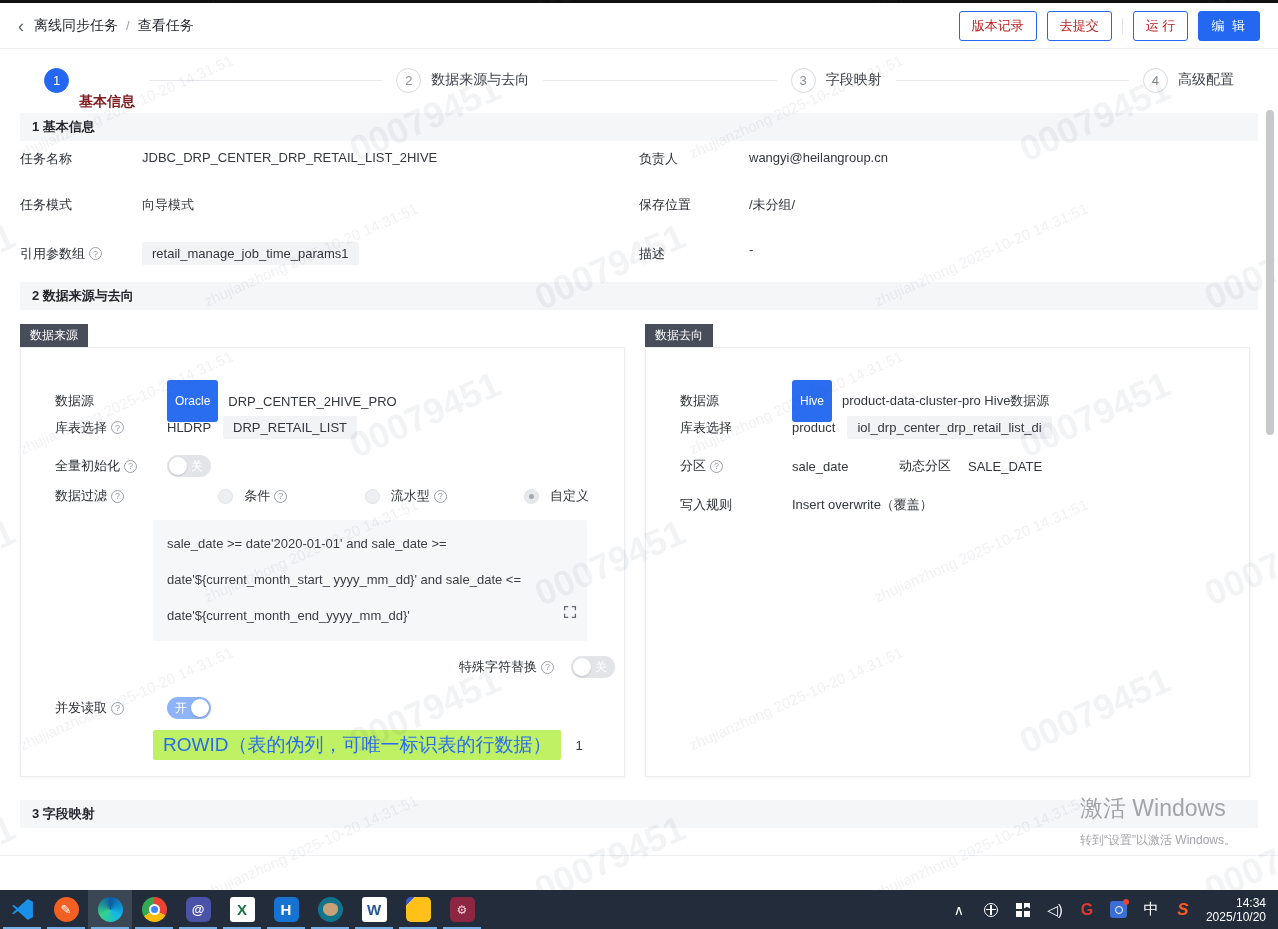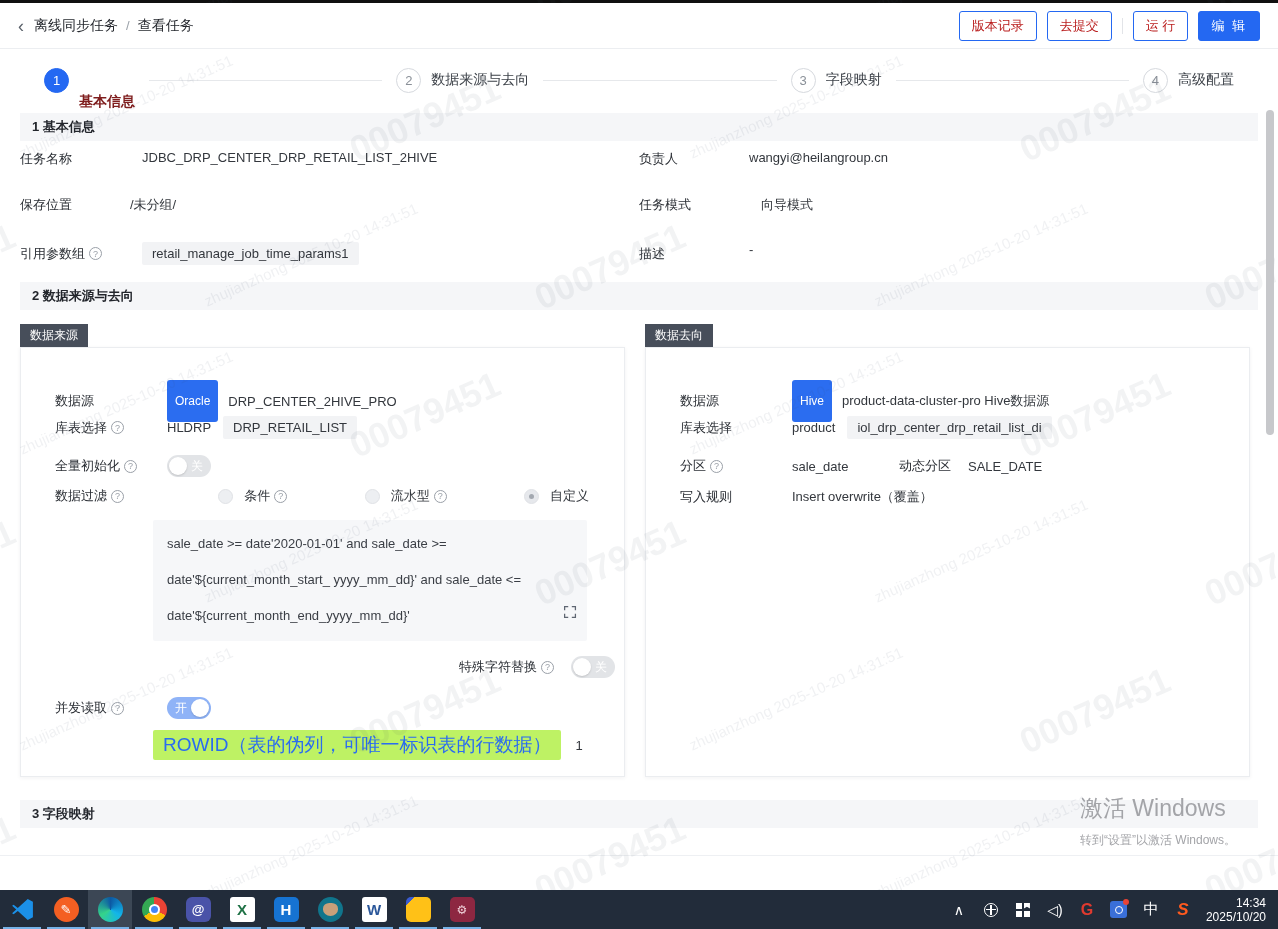--- a/index.html
+++ b/index.html
@@ -142,26 +142,26 @@
       <span class="f-label">任务名称</span>
       <span class="f-value">JDBC_DRP_CENTER_DRP_RETAIL_LIST_2HIVE</span>
     </div>
     <div class="info-cell">
       <span class="f-label" style="width:110px;">负责人</span>
       <span class="f-value">wangyi@heilangroup.cn</span>
     </div>
   </div>
   <div class="info-row">
     <div class="info-cell">
+      <span class="f-label">任务模式</span>
+      <span class="f-value">向导模式</span>
+    </div>
+    <div class="info-cell">
       <span class="f-label" style="width:110px;">保存位置</span>
       <span class="f-value">/未分组/</span>
-    </div>
-    <div class="info-cell">
-      <span class="f-label">任务模式</span>
-      <span class="f-value">向导模式</span>
     </div>
   </div>
   <div class="info-row">
     <div class="info-cell">
       <span class="f-label">
         <span>引用参数组</span>
         <span class="help">?</span>
       </span>
       <span class="chip">retail_manage_job_time_params1</span>
     </div>
@@ -279,21 +279,21 @@
   </div>
   <div class="prow" style="left:34px; top:109px; width:560px;">
     <span class="f-label">
       <span>分区</span>
       <span class="help">?</span>
     </span>
     <span class="f-value" style="width:107px;">sale_date</span>
     <span class="inline-label" style="width:69px;">动态分区</span>
     <span class="f-value">SALE_DATE</span>
   </div>
-  <div class="prow" style="left:34px; top:140px; width:560px;">
+  <div class="prow" style="left:34px; top:148px; width:560px;">
     <span class="f-label">写入规则</span>
     <span class="f-value">Insert overwrite（覆盖）</span>
   </div>
 </div>
 
 <div class="sect-bar" style="top:800px;">
   <span>3 字段映射</span>
 </div>
 <div class="divline"></div>
 

